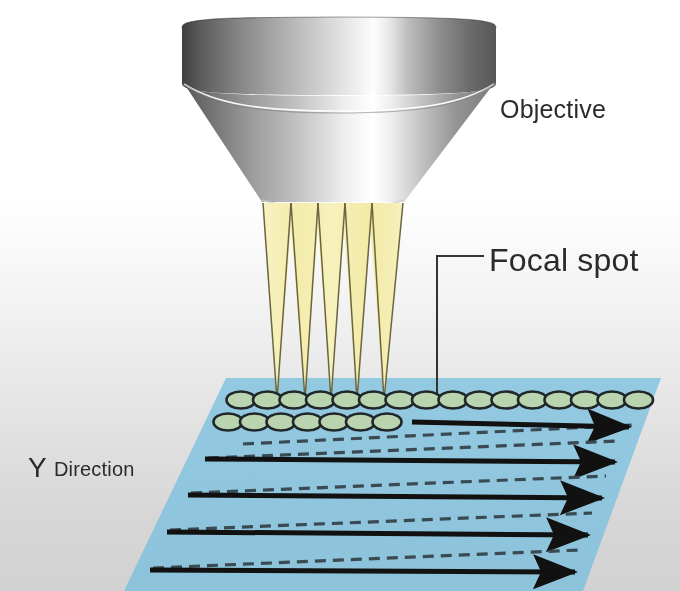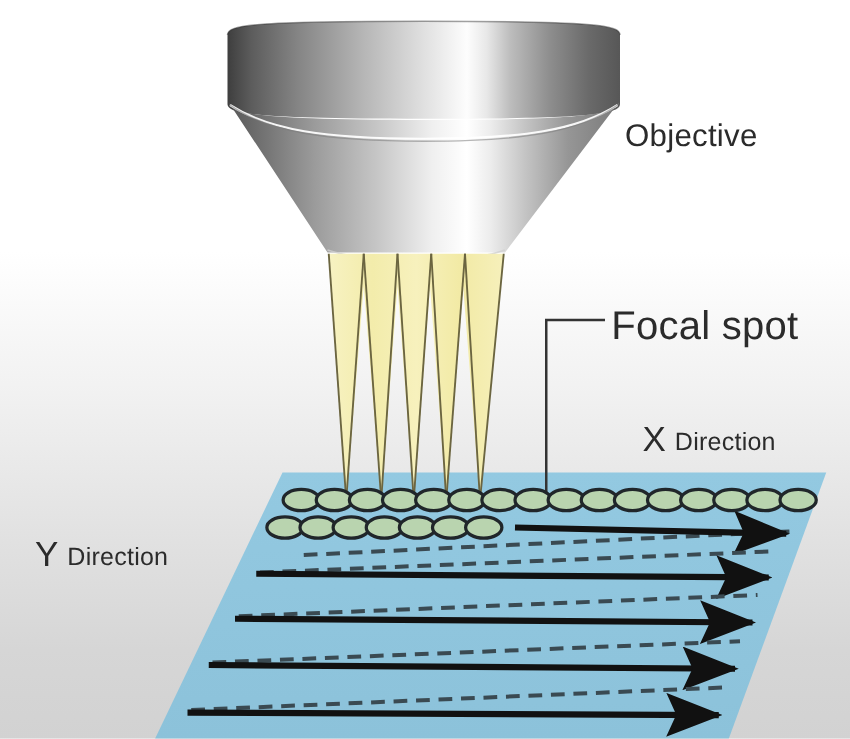--- a/index.html
+++ b/index.html
@@ -42,21 +42,21 @@
     font-size: 20px;
   }
   #x-direction-label .axis-letter,
   #y-direction-label .axis-letter {
     font-size: 28px;
     margin-right: 7px;
     vertical-align: -1px;
   }
   #y-direction-label {
     left: 28px;
-    top: 428px;
+    top: 452px;
     font-size: 20px;
   }
 </style>
 </head>
 <body>
 
 <div id="stage">
 
   <svg id="scene" width="680" height="591" viewBox="0 0 680 591">
     <defs>
@@ -191,17 +191,16 @@
         <ellipse cx="334" cy="422" rx="14.5" ry="8.5" fill="#b9d4af" stroke="#20262a" stroke-width="2.6"></ellipse>
         <ellipse cx="360.5" cy="422" rx="14.5" ry="8.5" fill="#b9d4af" stroke="#20262a" stroke-width="2.6"></ellipse>
         <ellipse cx="387" cy="422" rx="14.5" ry="8.5" fill="#b9d4af" stroke="#20262a" stroke-width="2.6"></ellipse>
       </g>
   </svg>
 
   <div class="label" id="objective-label">Objective</div>
 
   <div class="label" id="focal-spot-label">Focal spot</div>
 
-  <div class="label" id="x-direction-label"><span class="axis-letter">X</span><span>Direction</span></div>
 
   <div class="label" id="y-direction-label"><span class="axis-letter">Y</span><span>Direction</span></div>
 
 </div>
 
 </body></html>

